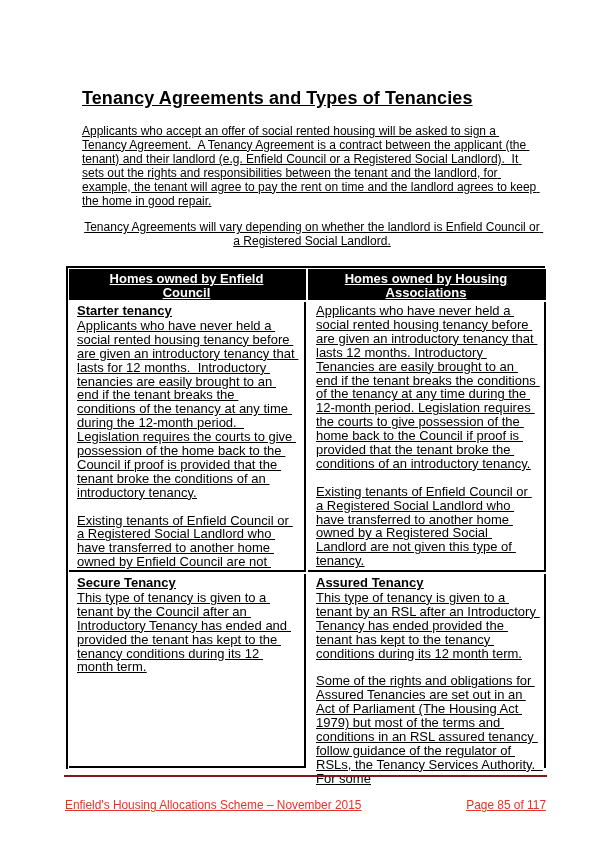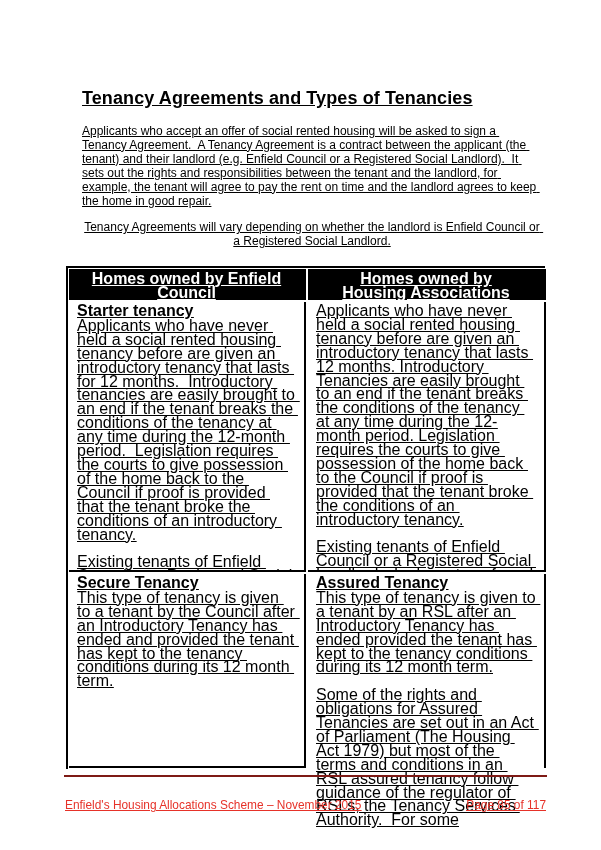--- a/index.html
+++ b/index.html
@@ -22,21 +22,21 @@
   .intro.p2 { top:217px;text-align:center; }
 
   .tbl {
     position:absolute; left:62px; top:262px;
     width:479px;
     display:grid;
     grid-template-columns:239px 240px;
     grid-template-rows:33px 272px 196px;
     border-top:2px solid #000;
     border-left:2px solid #000;
-    font-size:16px; line-height:13.9px;
+    font-size:13px; line-height:13.9px;
   }
   .cell { border-right:2px solid #000; padding:1px 7px 0 7px; overflow:hidden; }
   .th {
     background:#000; color:#fff; font-weight:bold;
     text-align:center; padding-top:2px;
   }
   .th .th-text { display:inline-block; max-width:192px; }
   .row1 { border-bottom:2px solid #000; }
   .row2-left { border-bottom:2px solid #000; }
   .row2-right { overflow:visible; }

